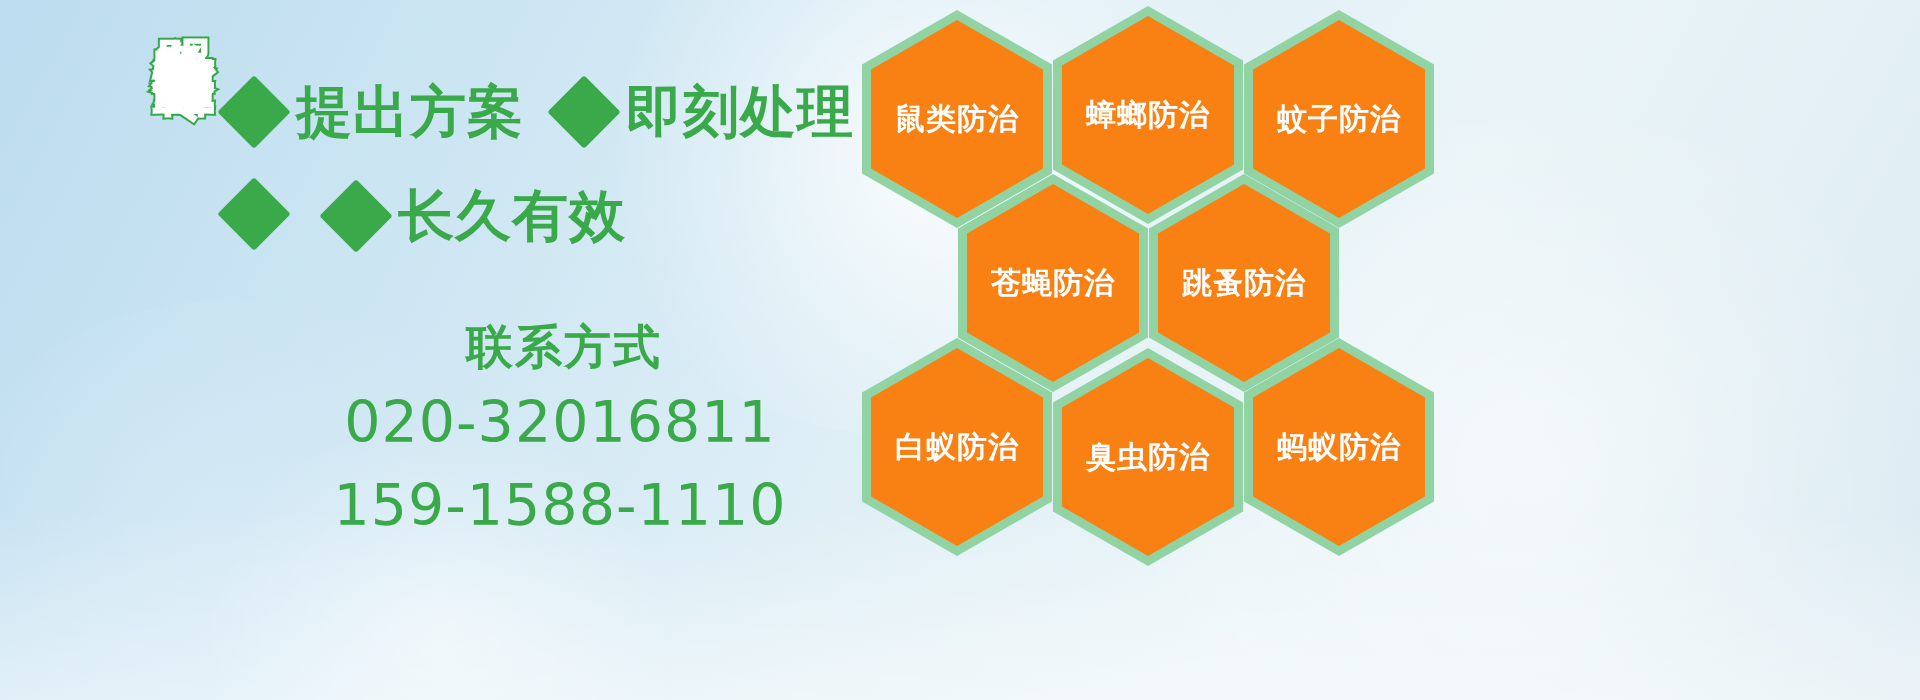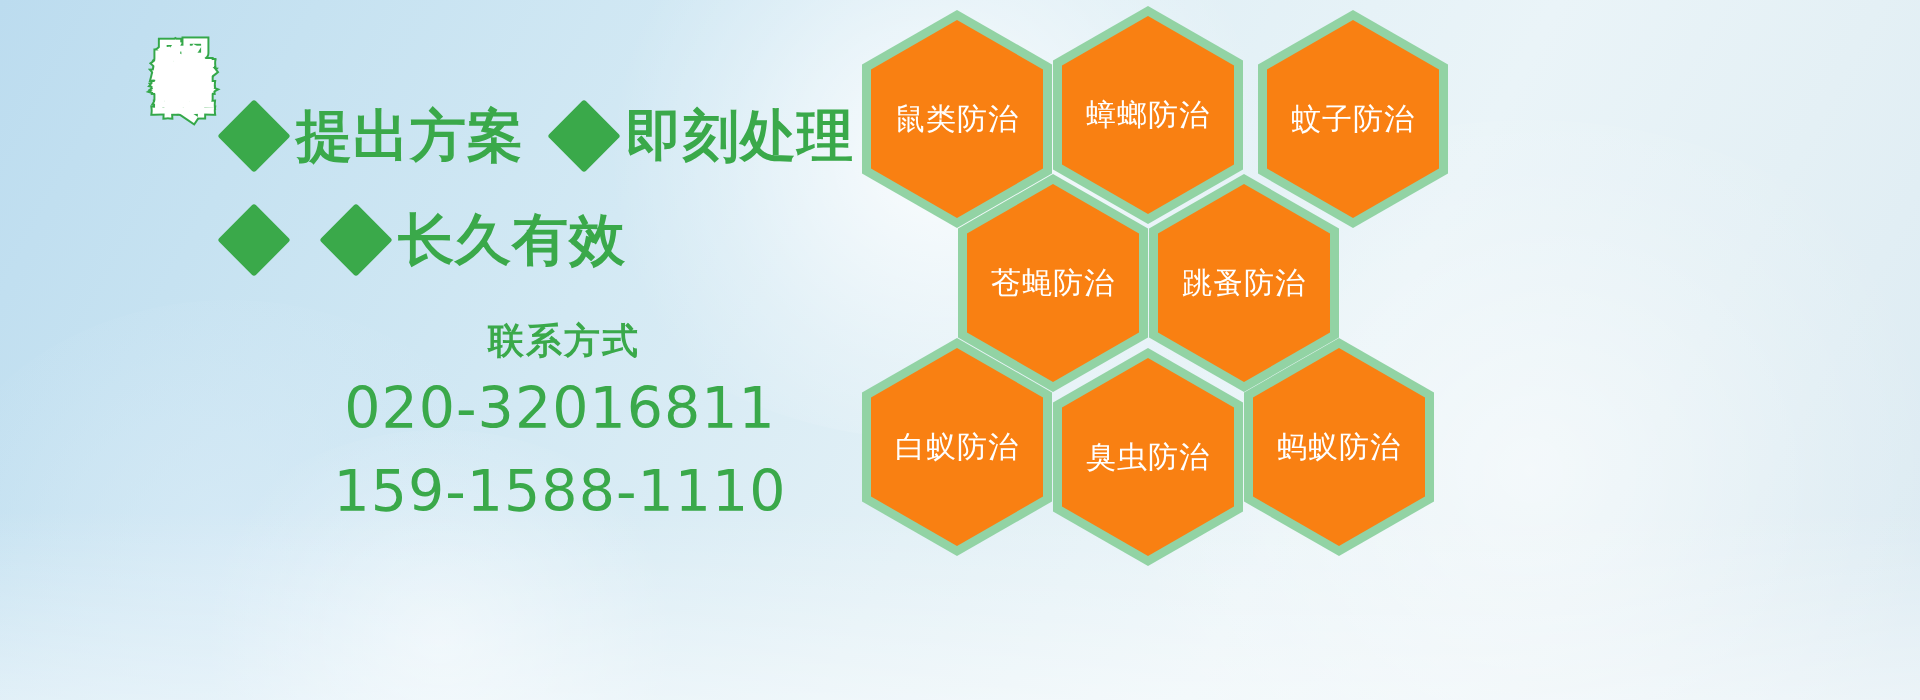--- a/index.html
+++ b/index.html
@@ -77,21 +77,21 @@
 
   
   #features {
     position: absolute;
     left: 228px;
     top: 84px;
     width: 640px;
   }
   .feature-row {
     display: flex;
-    align-items: center;
+    align-items: flex-start;
     height: 104px;
   }
   .feature-item {
     display: flex;
     align-items: center;
   }
   .feature-item + .feature-item {
     margin-left: 34px;
   }
   .diamond-icon {
@@ -114,21 +114,21 @@
 
   
   #contact {
     position: absolute;
     left: 300px;
     top: 318px;
     width: 520px;
     text-align: center;
   }
   #contact-title {
-    font-size: 36px;
+    font-size: 47px;
     font-weight: bold;
     color: #3aa94a;
     letter-spacing: 2px;
     line-height: 1.25;
     margin-left: 8px;
     text-align: center;
   }
   .phone-line {
     font-size: 57px;
     color: #3aa94a;
@@ -162,21 +162,21 @@
     left: 9px; top: 10px;
     right: 9px; bottom: 10px;
     background: #f98012;
     clip-path: polygon(50% 0%, 100% 25%, 100% 75%, 50% 100%, 0% 75%, 0% 25%);
     display: flex;
     align-items: center;
     justify-content: center;
   }
   .hex-label {
     font-size: 30px;
-    font-weight: normal;
+    font-weight: bold;
     color: #ffffff;
     letter-spacing: 1px;
     white-space: nowrap;
     line-height: 1;
   }
 </style>
 </head>
 <body>
 
 <div id="banner">
@@ -229,21 +229,21 @@
       </div>
     </div>
 
     <div class="hex-cell" style="left:191px; top:2px;">
       <div class="hex-outer"></div>
       <div class="hex-inner">
         <span class="hex-label">蟑螂防治</span>
       </div>
     </div>
 
-    <div class="hex-cell" style="left:396px; top:6px;">
+    <div class="hex-cell" style="left:382px; top:6px;">
       <div class="hex-outer"></div>
       <div class="hex-inner">
         <span class="hex-label">蚊子防治</span>
       </div>
     </div>
 
     <div class="hex-cell" style="left:96px;  top:170px;">
       <div class="hex-outer"></div>
       <div class="hex-inner">
         <span class="hex-label">苍蝇防治</span>

